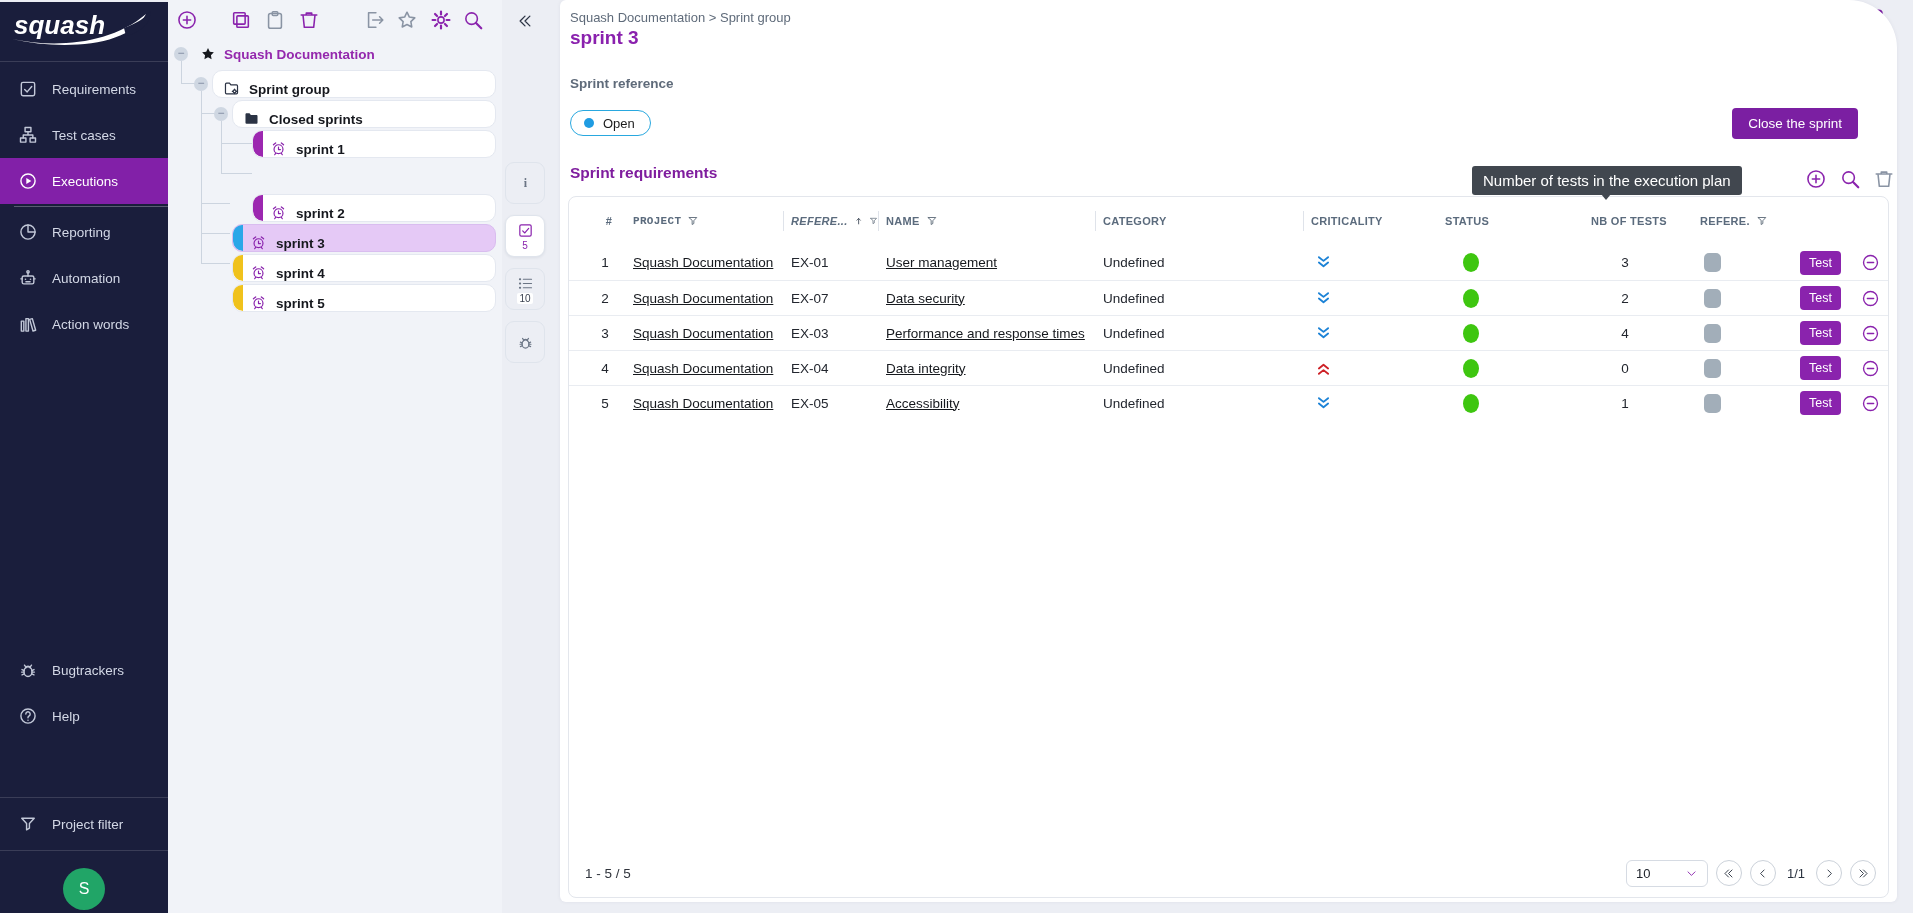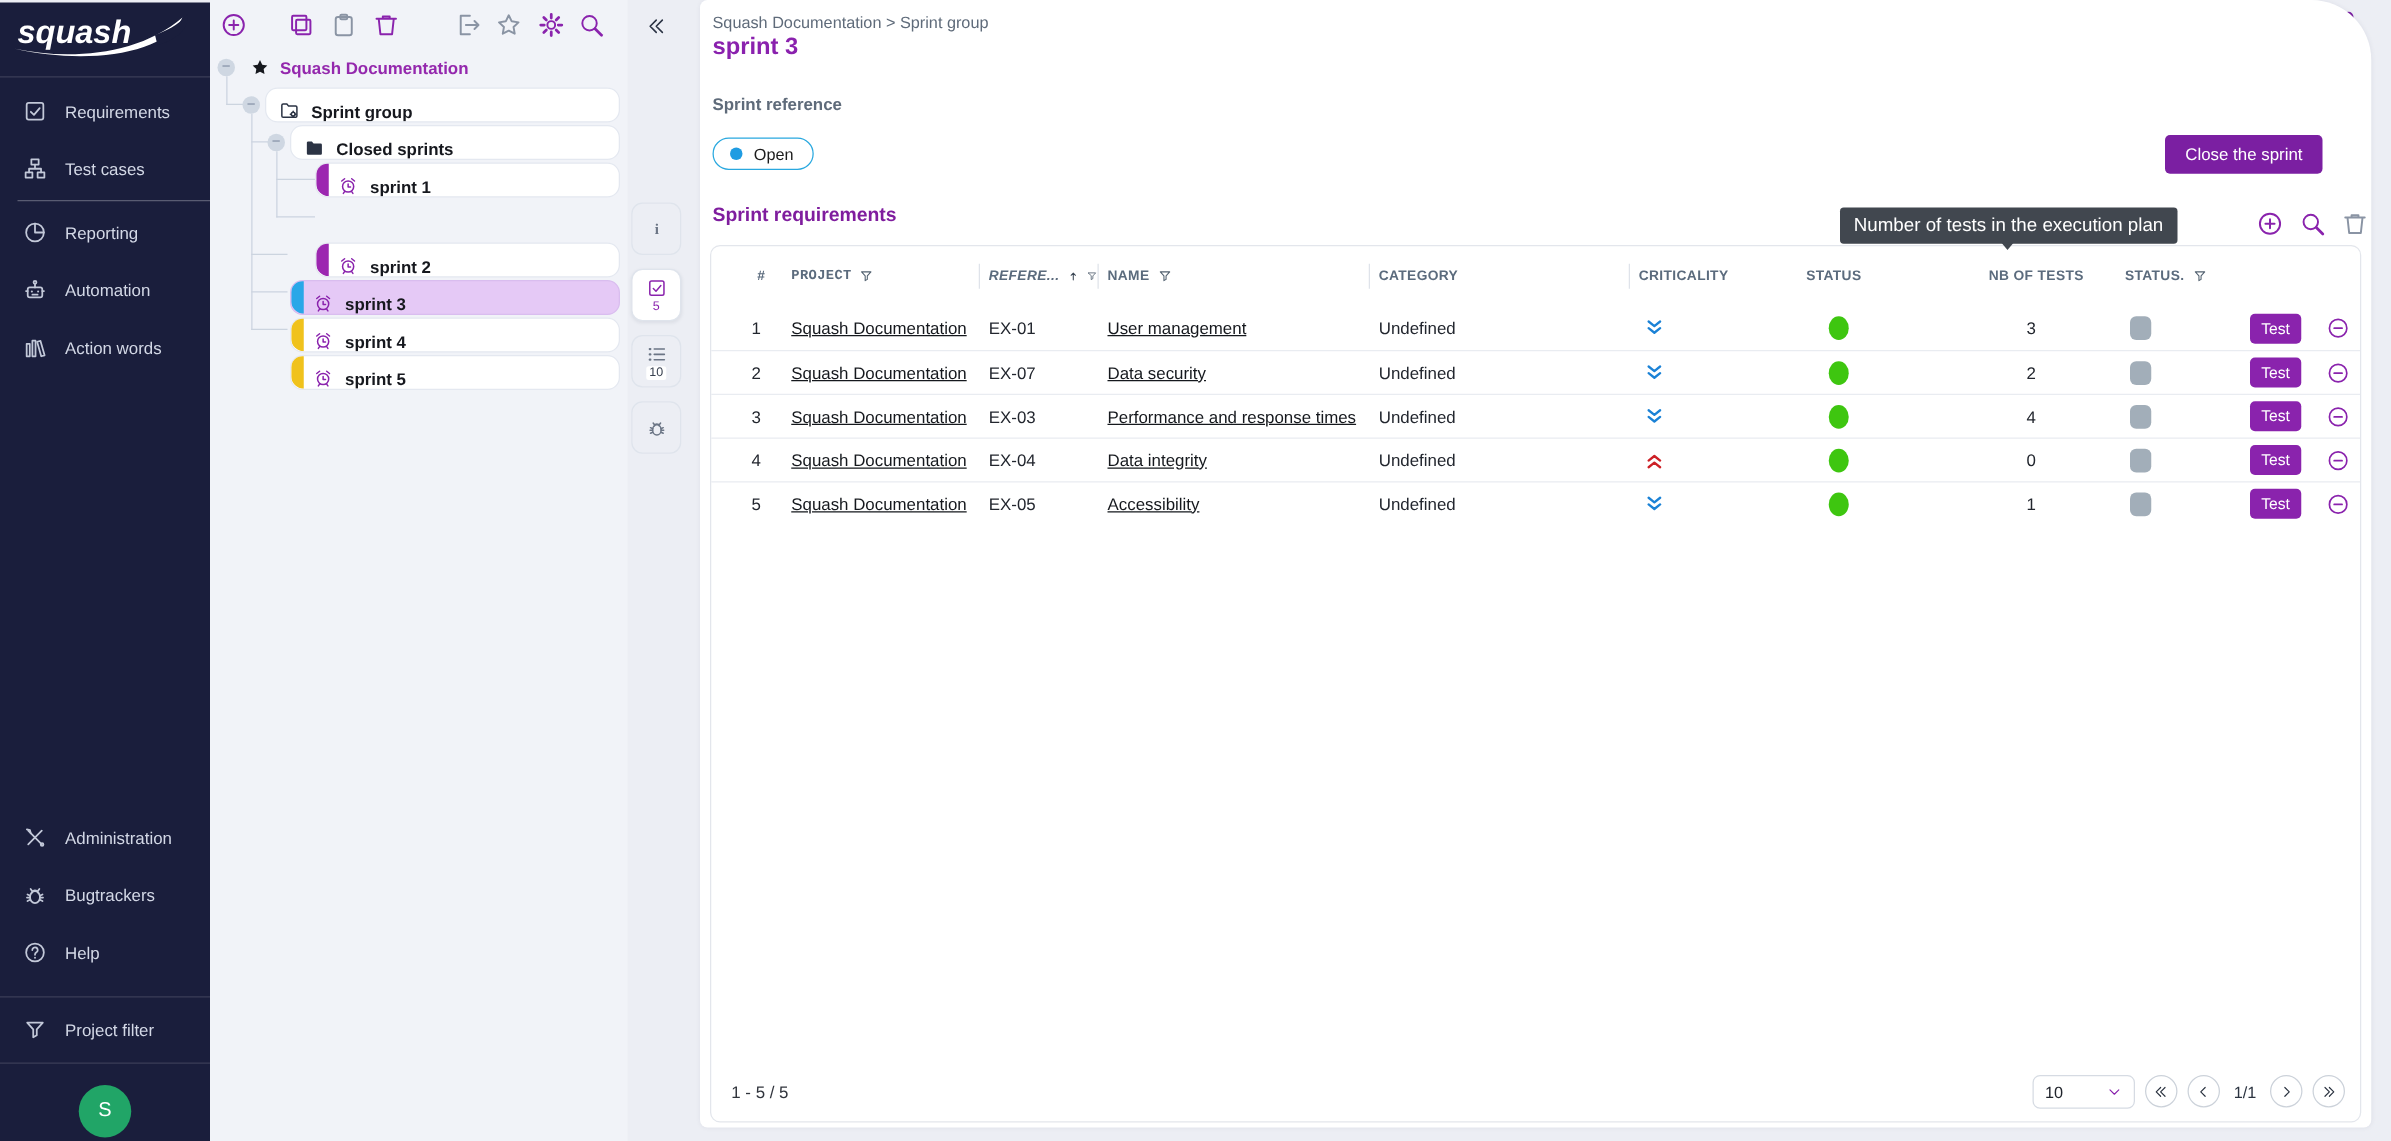--- a/index.html
+++ b/index.html
@@ -149,20 +149,29 @@
         <span class="icon side-ic">
           <svg viewBox="0 0 24 24" fill="none" stroke="currentColor" stroke-width="1.7" stroke-linecap="round" stroke-linejoin="round">
             <rect x="8.5" y="3" width="7" height="5"></rect>
             <rect x="3" y="15.5" width="6.5" height="5"></rect>
             <rect x="14.5" y="15.5" width="6.5" height="5"></rect>
             <path d="M12 8v4M6.3 15.5V12h11.5v3.5"></path>
           </svg>
         </span>
         <span class="side-label">Test cases</span>
       </div>
+      <div class="side-item active">
+        <span class="icon side-ic">
+          <svg viewBox="0 0 24 24" fill="none" stroke="currentColor" stroke-width="1.7" stroke-linecap="round" stroke-linejoin="round">
+            <circle cx="12" cy="12" r="8.5"></circle>
+            <path d="M10 8.5L16 12l-6 3.5z" fill="currentColor" stroke="none"></path>
+          </svg>
+        </span>
+        <span class="side-label">Executions</span>
+      </div>
       <div class="side-divider"></div>
       <div class="side-item">
         <span class="icon side-ic">
           <svg viewBox="0 0 24 24" fill="none" stroke="currentColor" stroke-width="1.7" stroke-linecap="round" stroke-linejoin="round">
             <circle cx="12" cy="12" r="8.5"></circle>
             <path d="M12 3.5V12h8.5"></path>
           </svg>
         </span>
         <span class="side-label">Reporting</span>
       </div>
@@ -193,35 +202,20 @@
         </span>
         <span class="side-label">Action words</span>
       </div>
     </div>
   <span id="side-collapse" class="icon">
       <svg viewBox="0 0 24 24" fill="none" stroke="currentColor" stroke-width="1.7" stroke-linecap="round" stroke-linejoin="round">
         <path d="M15 5.5L8.5 12 15 18.5"></path>
       </svg>
     </span>
   <div id="side-bottom">
-      <div class="side-item">
-        <span class="icon side-ic">
-          <svg viewBox="0 0 24 24" fill="none" stroke="currentColor" stroke-width="1.7" stroke-linecap="round" stroke-linejoin="round">
-            <path d="M5.5 5.5L18.5 18.5M18.5 5.5L5.5 18.5"></path>
-            <path d="M4.2 4.2l3 .7.7 3"></path>
-            <circle cx="18.8" cy="18.8" r="1.3"></circle>
-          </svg>
-        </span>
-        <span class="side-label">Administration</span>
-        <span class="icon side-chev">
-          <svg viewBox="0 0 24 24" fill="none" stroke="currentColor" stroke-width="1.7" stroke-linecap="round" stroke-linejoin="round">
-            <path d="M9 5.5l6.5 6.5L9 18.5"></path>
-          </svg>
-        </span>
-      </div>
       <div class="side-item">
         <span class="icon side-ic">
           <svg viewBox="0 0 24 24" fill="none" stroke="currentColor" stroke-width="1.7" stroke-linecap="round" stroke-linejoin="round">
             <ellipse cx="12" cy="14" rx="4.8" ry="5.8"></ellipse>
             <path d="M9.2 9.6a2.9 2.9 0 0 1 5.6 0M9.5 8.5L7.8 6.2M14.5 8.5l1.7-2.3M4.8 11.5l2.6 1.2M4.8 17.8l2.6-1.2M19.2 11.5l-2.6 1.2M19.2 17.8l-2.6-1.2M4.3 14.5h2.9M19.7 14.5h-2.9"></path>
           </svg>
         </span>
         <span class="side-label">Bugtrackers</span>
         <span class="icon side-chev">
           <svg viewBox="0 0 24 24" fill="none" stroke="currentColor" stroke-width="1.7" stroke-linecap="round" stroke-linejoin="round">
@@ -543,21 +537,21 @@
           <div class="th sep" style="width: 134px;">
             <span class="lab">CRITICALITY</span>
           </div>
           <div class="th" style="width: 121px;">
             <span class="lab">STATUS</span>
           </div>
           <div class="th c-center" style="width: 134px;">
             <span class="lab">NB OF TESTS</span>
           </div>
           <div class="th" style="width: 100px;">
-            <span class="lab">STATUS.</span>
+            <span class="lab">REFERE.</span>
             <span class="icon th-filter">
               <svg viewBox="0 0 24 24" fill="none" stroke="currentColor" stroke-width="1.7" stroke-linecap="round" stroke-linejoin="round">
                 <path d="M4.5 5h15l-5.8 6.4v5.6l-3.4 2v-7.6z"></path>
               </svg>
             </span>
           </div>
           <div class="th" style="flex: 1 1 0%;"></div>
         </div>
       <div id="t-body">
           <div class="trow">

